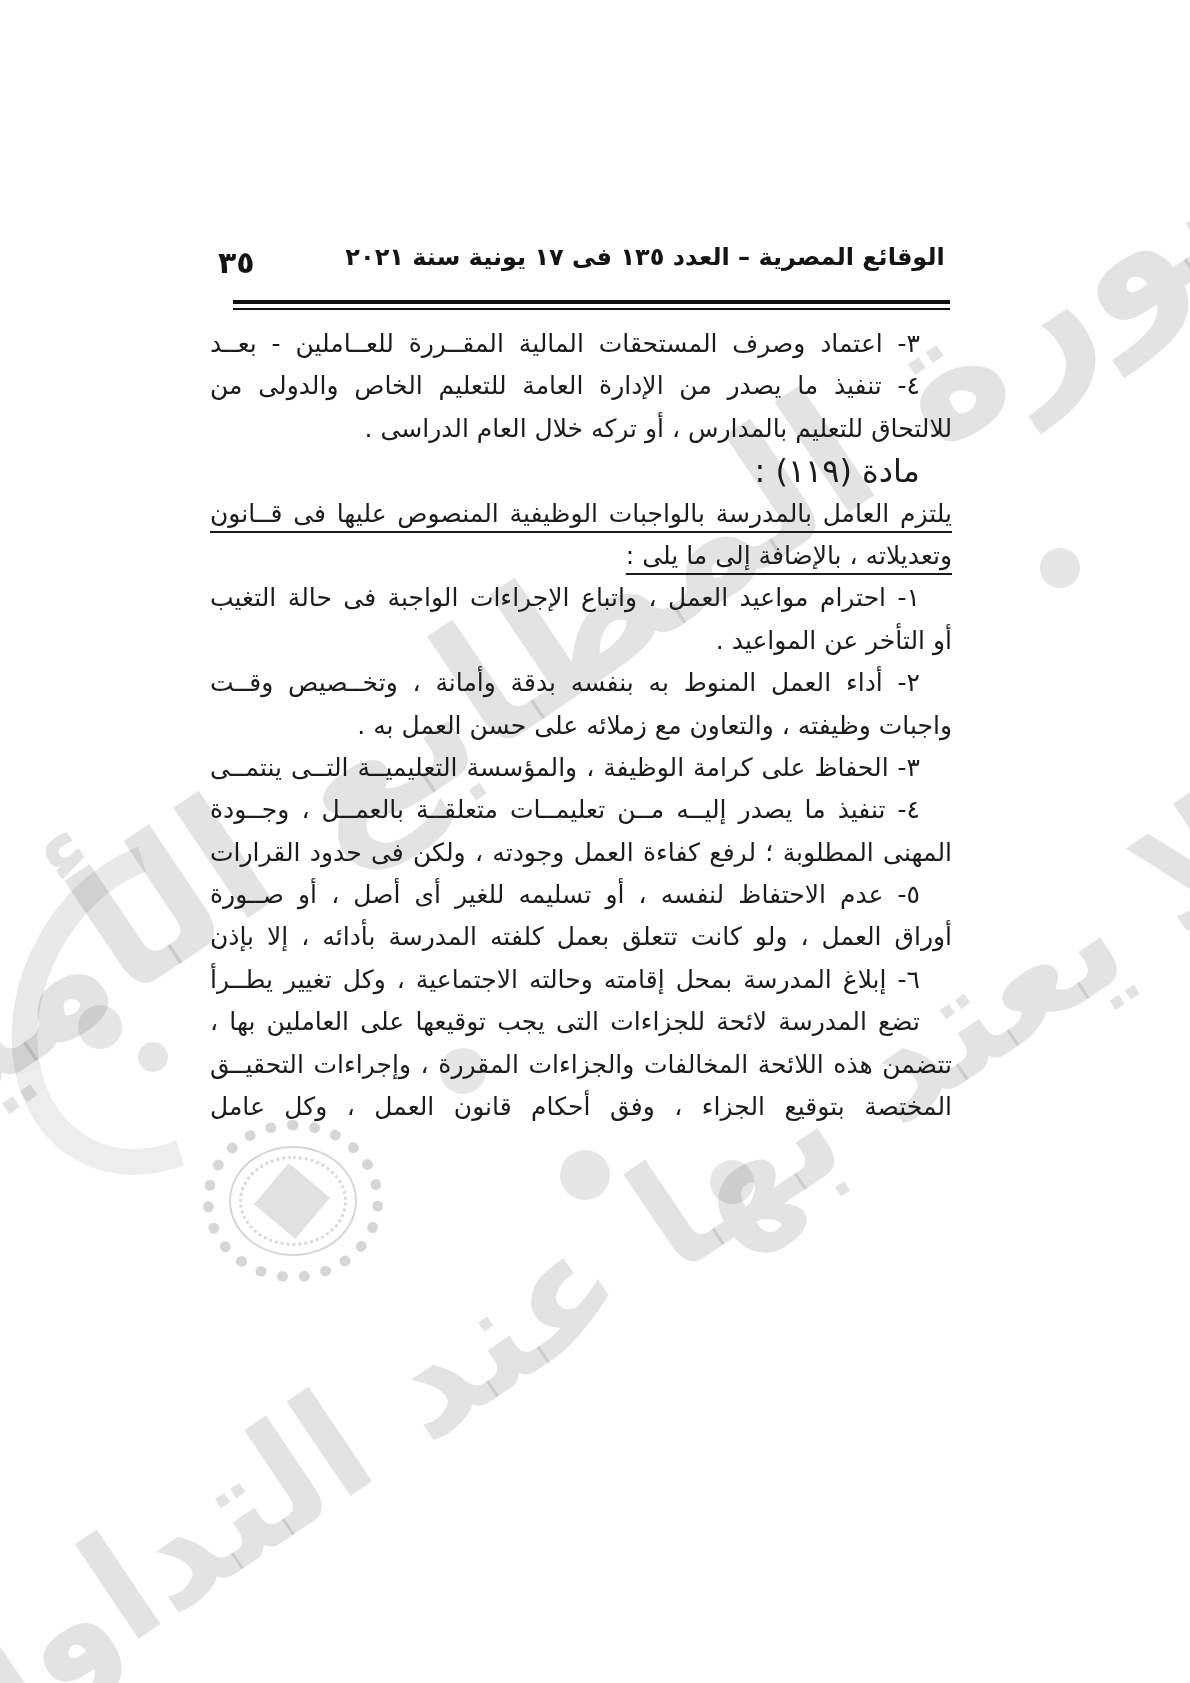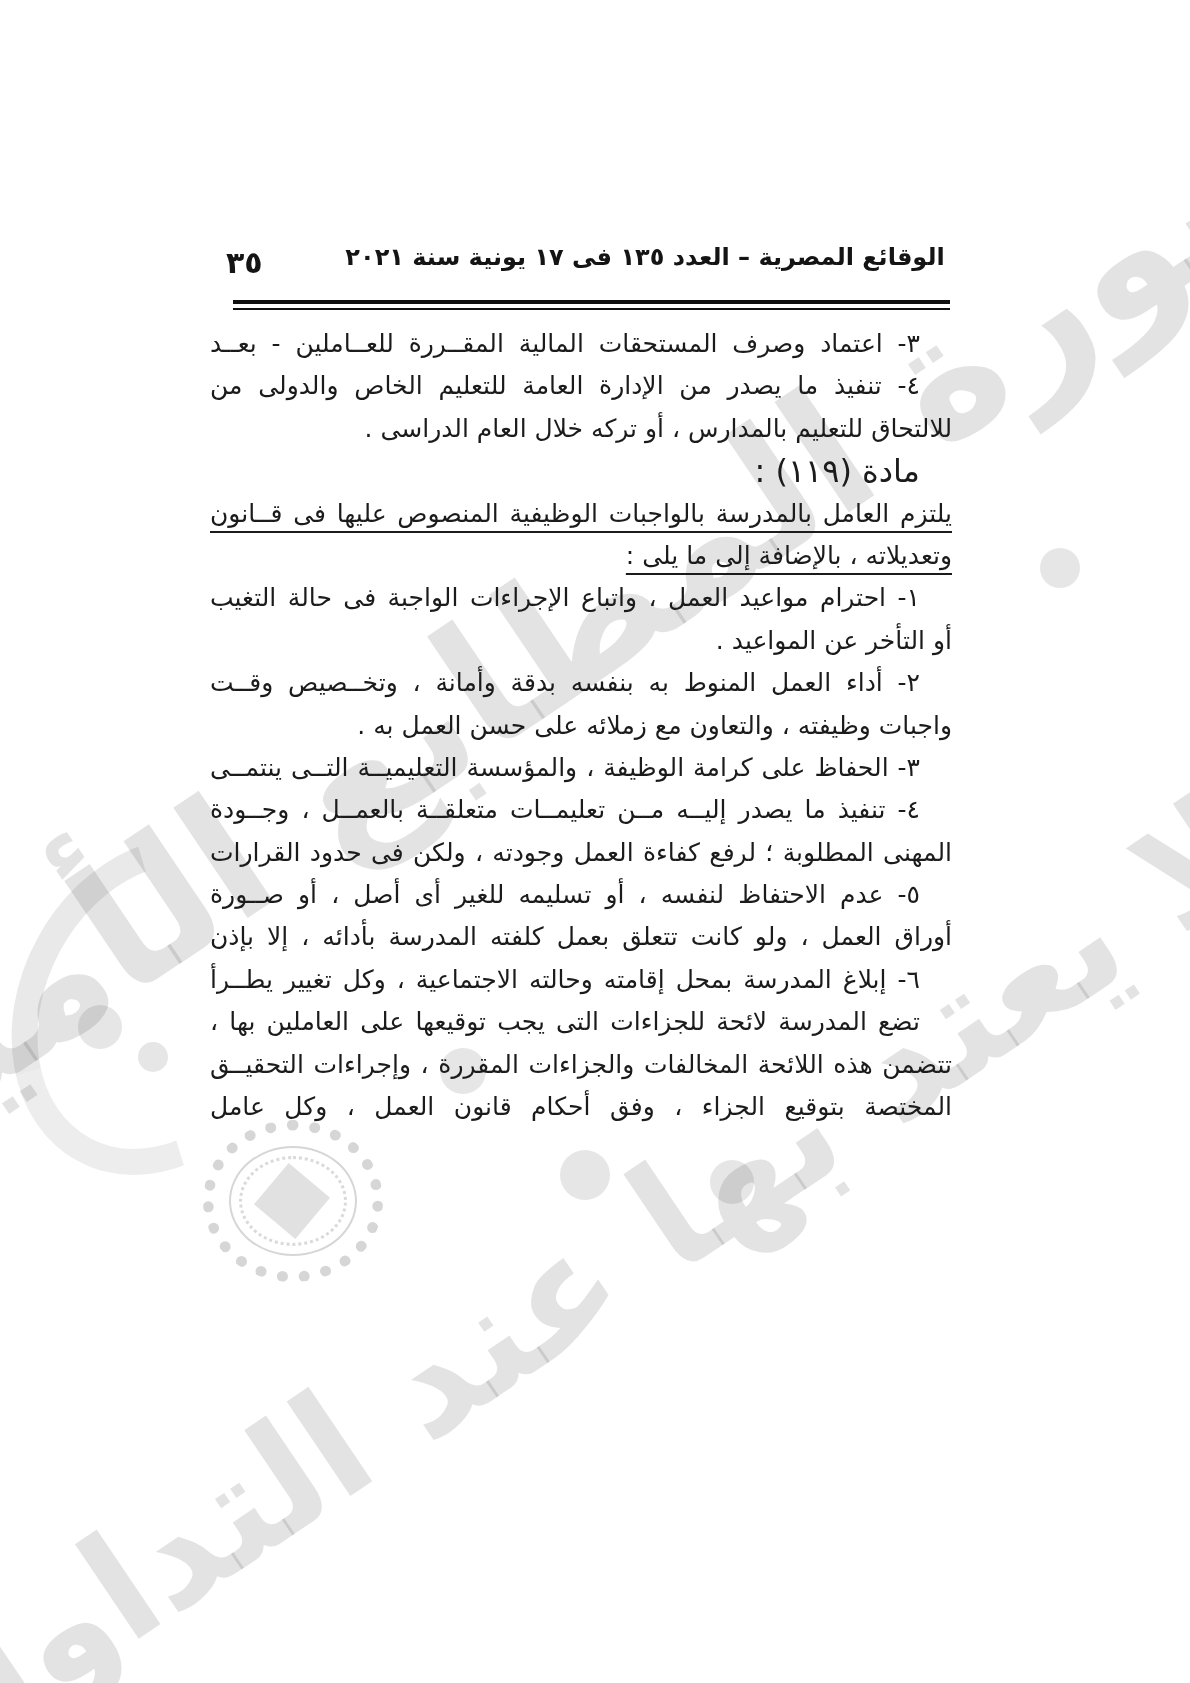--- a/index.html
+++ b/index.html
@@ -17,21 +17,21 @@
     position:absolute;top:243px;left:210px;width:742px;height:46px;
     color:#141414;
   }
   .header-title{
     position:absolute;left:64px;right:-64px;top:0;
     text-align:center;
     font-size:24px;font-weight:bold;
     white-space:nowrap;
   }
   .page-number{
-    position:absolute;left:16px;top:2px;
+    position:absolute;left:8px;top:2px;
     font-size:30px;font-weight:bold;
   }
   .header-rule{
     position:absolute;top:300px;left:233px;width:717px;height:4px;
     border-top:4px solid #101010;
     border-bottom:2px solid #101010;
   }
   
   .body-text{
     position:absolute;top:323px;left:210px;width:742px;

